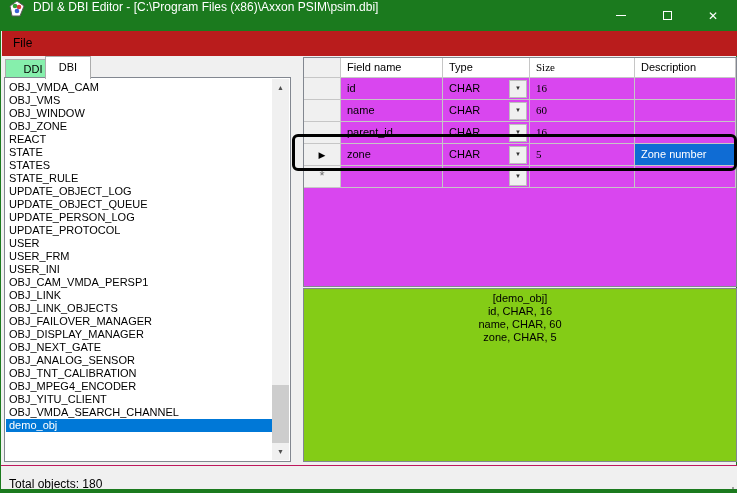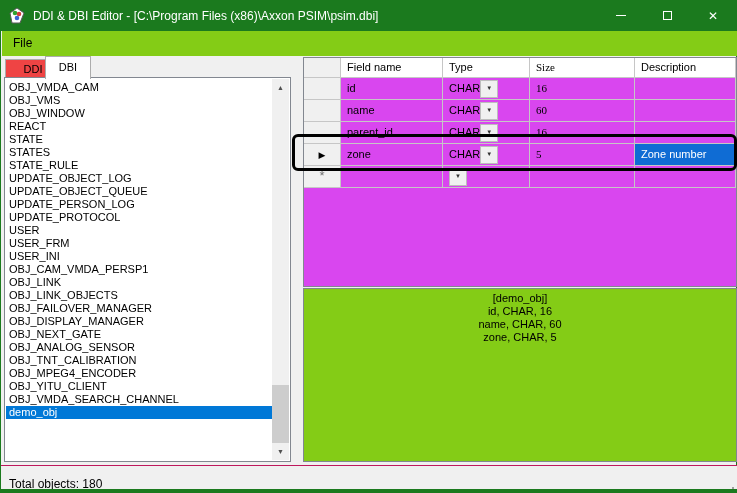--- a/index.html
+++ b/index.html
@@ -4,36 +4,36 @@
 <style>
   * { margin:0; padding:0; box-sizing:border-box; }
   html,body { width:737px; height:493px; overflow:hidden; }
   body { font-family:"Liberation Sans", sans-serif; font-size:11px; color:#000; }
 
   .window { position:relative; width:737px; height:493px; background:#f0f0f0;
             border-left:1px solid var(--accent-green); border-right:1px solid var(--accent-green); }
 
   
   .titlebar { position:absolute; left:0; top:0; width:100%; height:31px;
-              background:var(--accent-green); display:flex; align-items:center; }
+              background:var(--accent-green); display:flex; }
   .app-icon { width:18px; height:18px; margin-left:7px; flex:0 0 auto; }
   .title-text { color:#fff; font-size:12px; margin-left:7px; white-space:nowrap; }
   .cap-group { position:absolute; right:0; top:0; height:31px; display:flex; }
   .cap-btn { width:46px; height:31px; display:flex; align-items:center; justify-content:center;
              color:#fff; font-size:12px; cursor:default; }
   .min-glyph { display:block; width:10px; height:1px; background:#fff; }
   .max-glyph { display:block; width:9px; height:9px; border:1px solid #fff; }
 
   
-  .menubar { position:absolute; left:1px; top:31px; width:735px; height:25px; background:#84cc16; }
+  .menubar { position:absolute; left:1px; top:31px; width:735px; height:25px; background:#b91c1c; }
   .menu-item { display:inline-block; padding:5px 9px 4px 11px; font-size:12px; }
 
   
   .tab { position:absolute; text-align:center; font-size:11px; border:1px solid #acacac; }
-  .tab-inactive { left:4px; top:59px; width:56px; height:19px; background:#ef4444; line-height:18px; z-index:1; }
+  .tab-inactive { left:4px; top:59px; width:56px; height:19px; background:#86efac; line-height:18px; z-index:1; }
   .tab-active   { left:44px; top:56px; width:46px; height:23px; background:#fff; line-height:21px;
                   border-bottom:none; z-index:3; }
 
   
   .listbox { position:absolute; left:3px; top:77px; width:287px; height:385px;
              background:#fff; border:1px solid #828790; z-index:2; }
   .list-items { position:absolute; left:1px; top:1px; right:18px; bottom:1px; overflow:hidden; padding-top:2px; }
   .list-item { height:13px; line-height:13px; padding-left:3px; white-space:nowrap; }
   .list-item.selected { background:var(--list-selection); color:#fff; }
 
@@ -48,21 +48,21 @@
   .grid-panel { position:absolute; left:302px; top:57px; width:434px; height:230px;
                 background:#d946ef; border:1px solid #828790; }
   .grow, .ghead { display:flex; }
   .cell { border-right:1px solid #c6c6c6; border-bottom:1px solid #c6c6c6; height:22px;
           line-height:21px; padding-left:6px; overflow:hidden; white-space:nowrap; position:relative; }
   .hcell { height:20px; line-height:19px; background:#fff; }
   .c0 { width:37px; padding-left:0; text-align:center; }
   .c1 { width:102px; } .c2 { width:87px; } .c3 { width:105px;font-family:Liberation Serif, serif; } .c4 { flex:1; }
   .selcell { background:#f0f0f0; }
   .corner { background:#f0f0f0; }
-  .typecell { display:flex; align-items:center; padding-right:2px; }
+  .typecell { display:flex; align-items:center; justify-content:space-between; padding-right:2px; }
   .dd-btn { width:18px; height:18px; background:#f0f0f0; border:1px solid #bdbdbd;
             display:flex; align-items:center; justify-content:center; font-size:6px; color:#303030; flex:0 0 auto; }
   .cellsel { background:var(--cell-selection); color:#fff; }
   .cur-arrow { font-size:9px; color:#000; }
   .newmark { font-size:13px; color:#707070; line-height:20px; }
 
   
   .preview { position:absolute; left:302px; top:288px; width:434px; height:174px;
              background:#84cc16; border:1px solid #828790; padding:3px 4px; line-height:13px;text-align:center; }
 
@@ -113,20 +113,21 @@
   </div>
 
   <div class="tab tab-inactive">DDI</div>
   <div class="tab tab-active">DBI</div>
 
   <div class="listbox">
     <div class="list-items">
         <div class="list-item">OBJ_VMDA_CAM</div>
         <div class="list-item">OBJ_VMS</div>
         <div class="list-item">OBJ_WINDOW</div>
+        <div class="list-item">OBJ_ZONE</div>
         <div class="list-item">REACT</div>
         <div class="list-item">STATE</div>
         <div class="list-item">STATES</div>
         <div class="list-item">STATE_RULE</div>
         <div class="list-item">UPDATE_OBJECT_LOG</div>
         <div class="list-item">UPDATE_OBJECT_QUEUE</div>
         <div class="list-item">UPDATE_PERSON_LOG</div>
         <div class="list-item">UPDATE_PROTOCOL</div>
         <div class="list-item">USER</div>
         <div class="list-item">USER_FRM</div>

